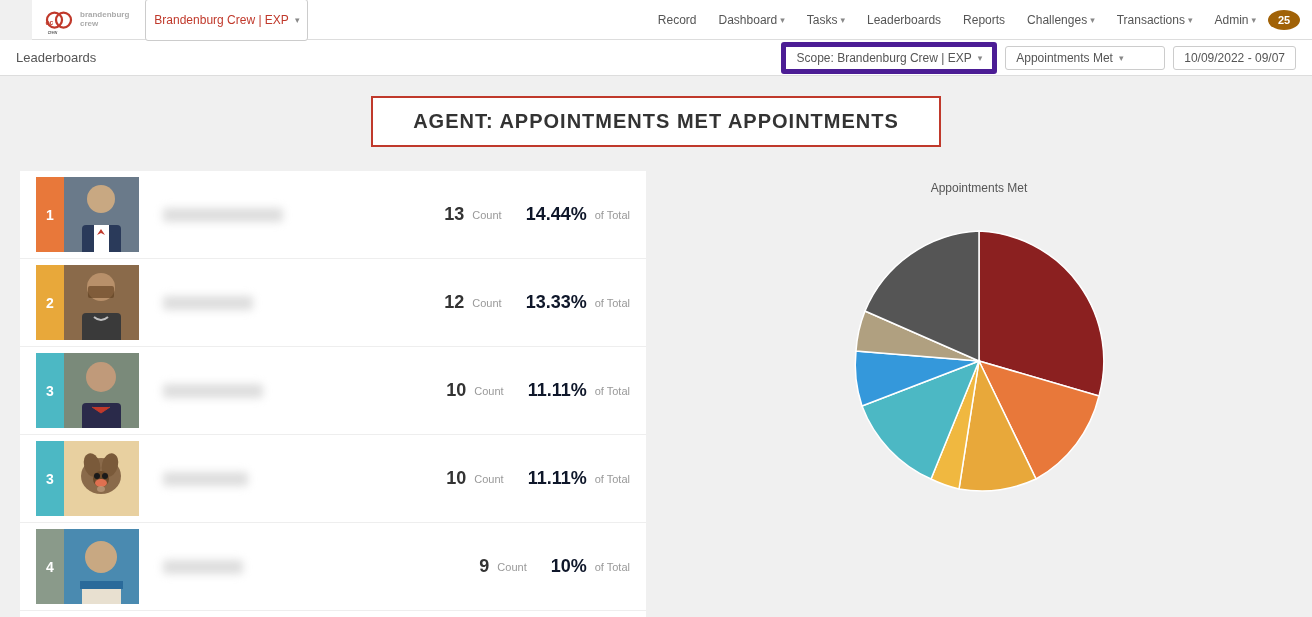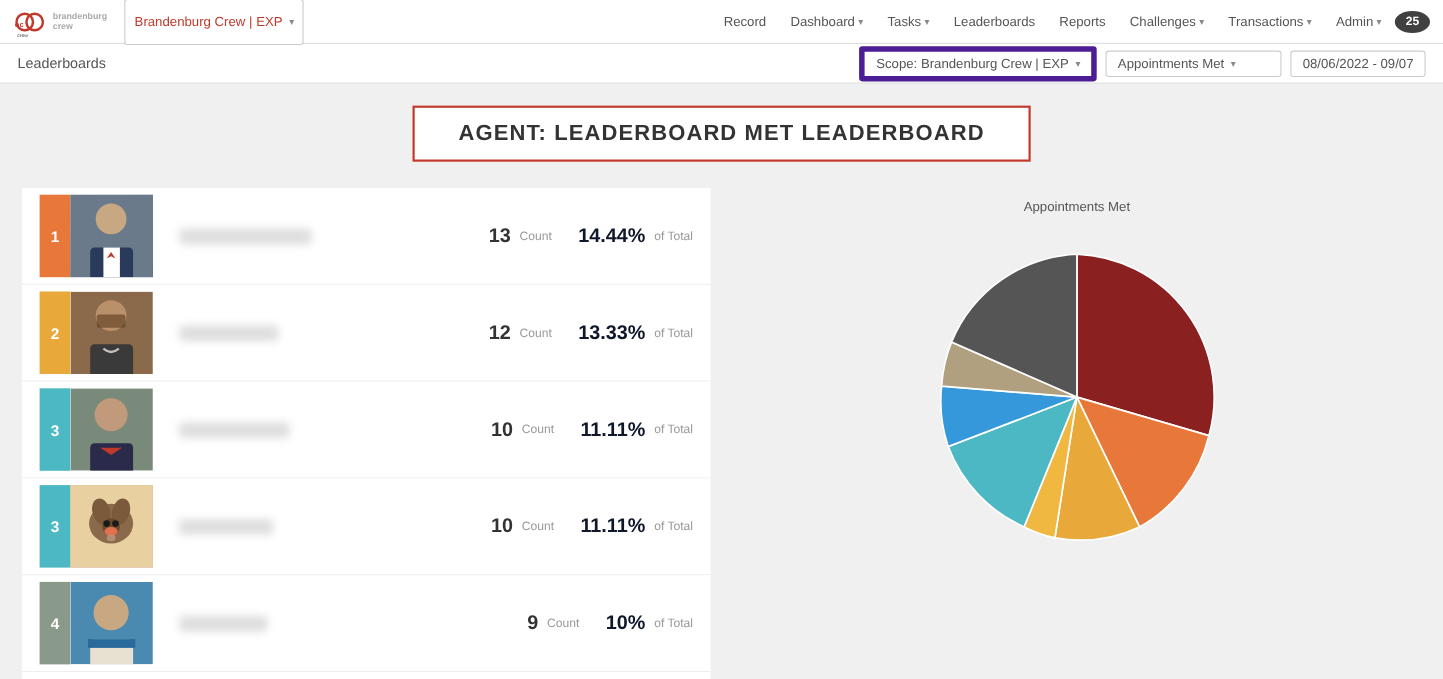--- a/index.html
+++ b/index.html
@@ -6,20 +6,21 @@
     body { font-family: Arial, sans-serif; background: #f0f0f0; font-size: 13px; color: #333; }
 
     
     .top-nav {
       background: #fff;
       border-bottom: 1px solid #ddd;
       display: flex;
       align-items: center;
       padding: 0 12px;
       height: 40px;
+      margin-left: 32px;
     }
     .logo-area {
       display: flex;
       align-items: center;
       margin-right: 16px;
     }
     .logo-icon {
       width: 30px;
       height: 30px;
       margin-right: 6px;
@@ -50,21 +51,21 @@
       color: #555;
       cursor: pointer;
       border-radius: 3px;
       display: flex;
       align-items: center;
       gap: 3px;
       white-space: nowrap;
       text-align: center;
     }
     .nav-badge {
-      background: #404040;
+      background: #a16207;
       color: #fff;
       border-radius: 50%;
       width: 32px;
       height: 20px;
       font-size: 11px;
       display: flex;
       align-items: center;
       justify-content: center;
       font-weight: bold;
     }
@@ -311,28 +312,28 @@
   <div class="sub-nav-right">
     <div class="scope-selector">
       <span>Scope: Brandenburg Crew | EXP</span>
       <span class="chevron">▾</span>
     </div>
     <div class="type-selector">
       <span>Appointments Met</span>
       <span class="chevron">▾</span>
     </div>
     <div class="date-range">
-      <span>08/06/2022 - 09/07</span>
+      <span>10/09/2022 - 09/07</span>
     </div>
   </div>
 </div>
 
 <div class="main-content">
   <div class="page-title-box">
-    <div class="page-title">AGENT: LEADERBOARD MET LEADERBOARD</div>
+    <div class="page-title">AGENT: APPOINTMENTS MET APPOINTMENTS</div>
   </div>
 
   <div class="content-area">
 
     <div class="leaderboard-list">
 
       <div class="leaderboard-row">
         <div class="rank-avatar">
           <div class="rank-badge rank-1">
             <span>1</span>

